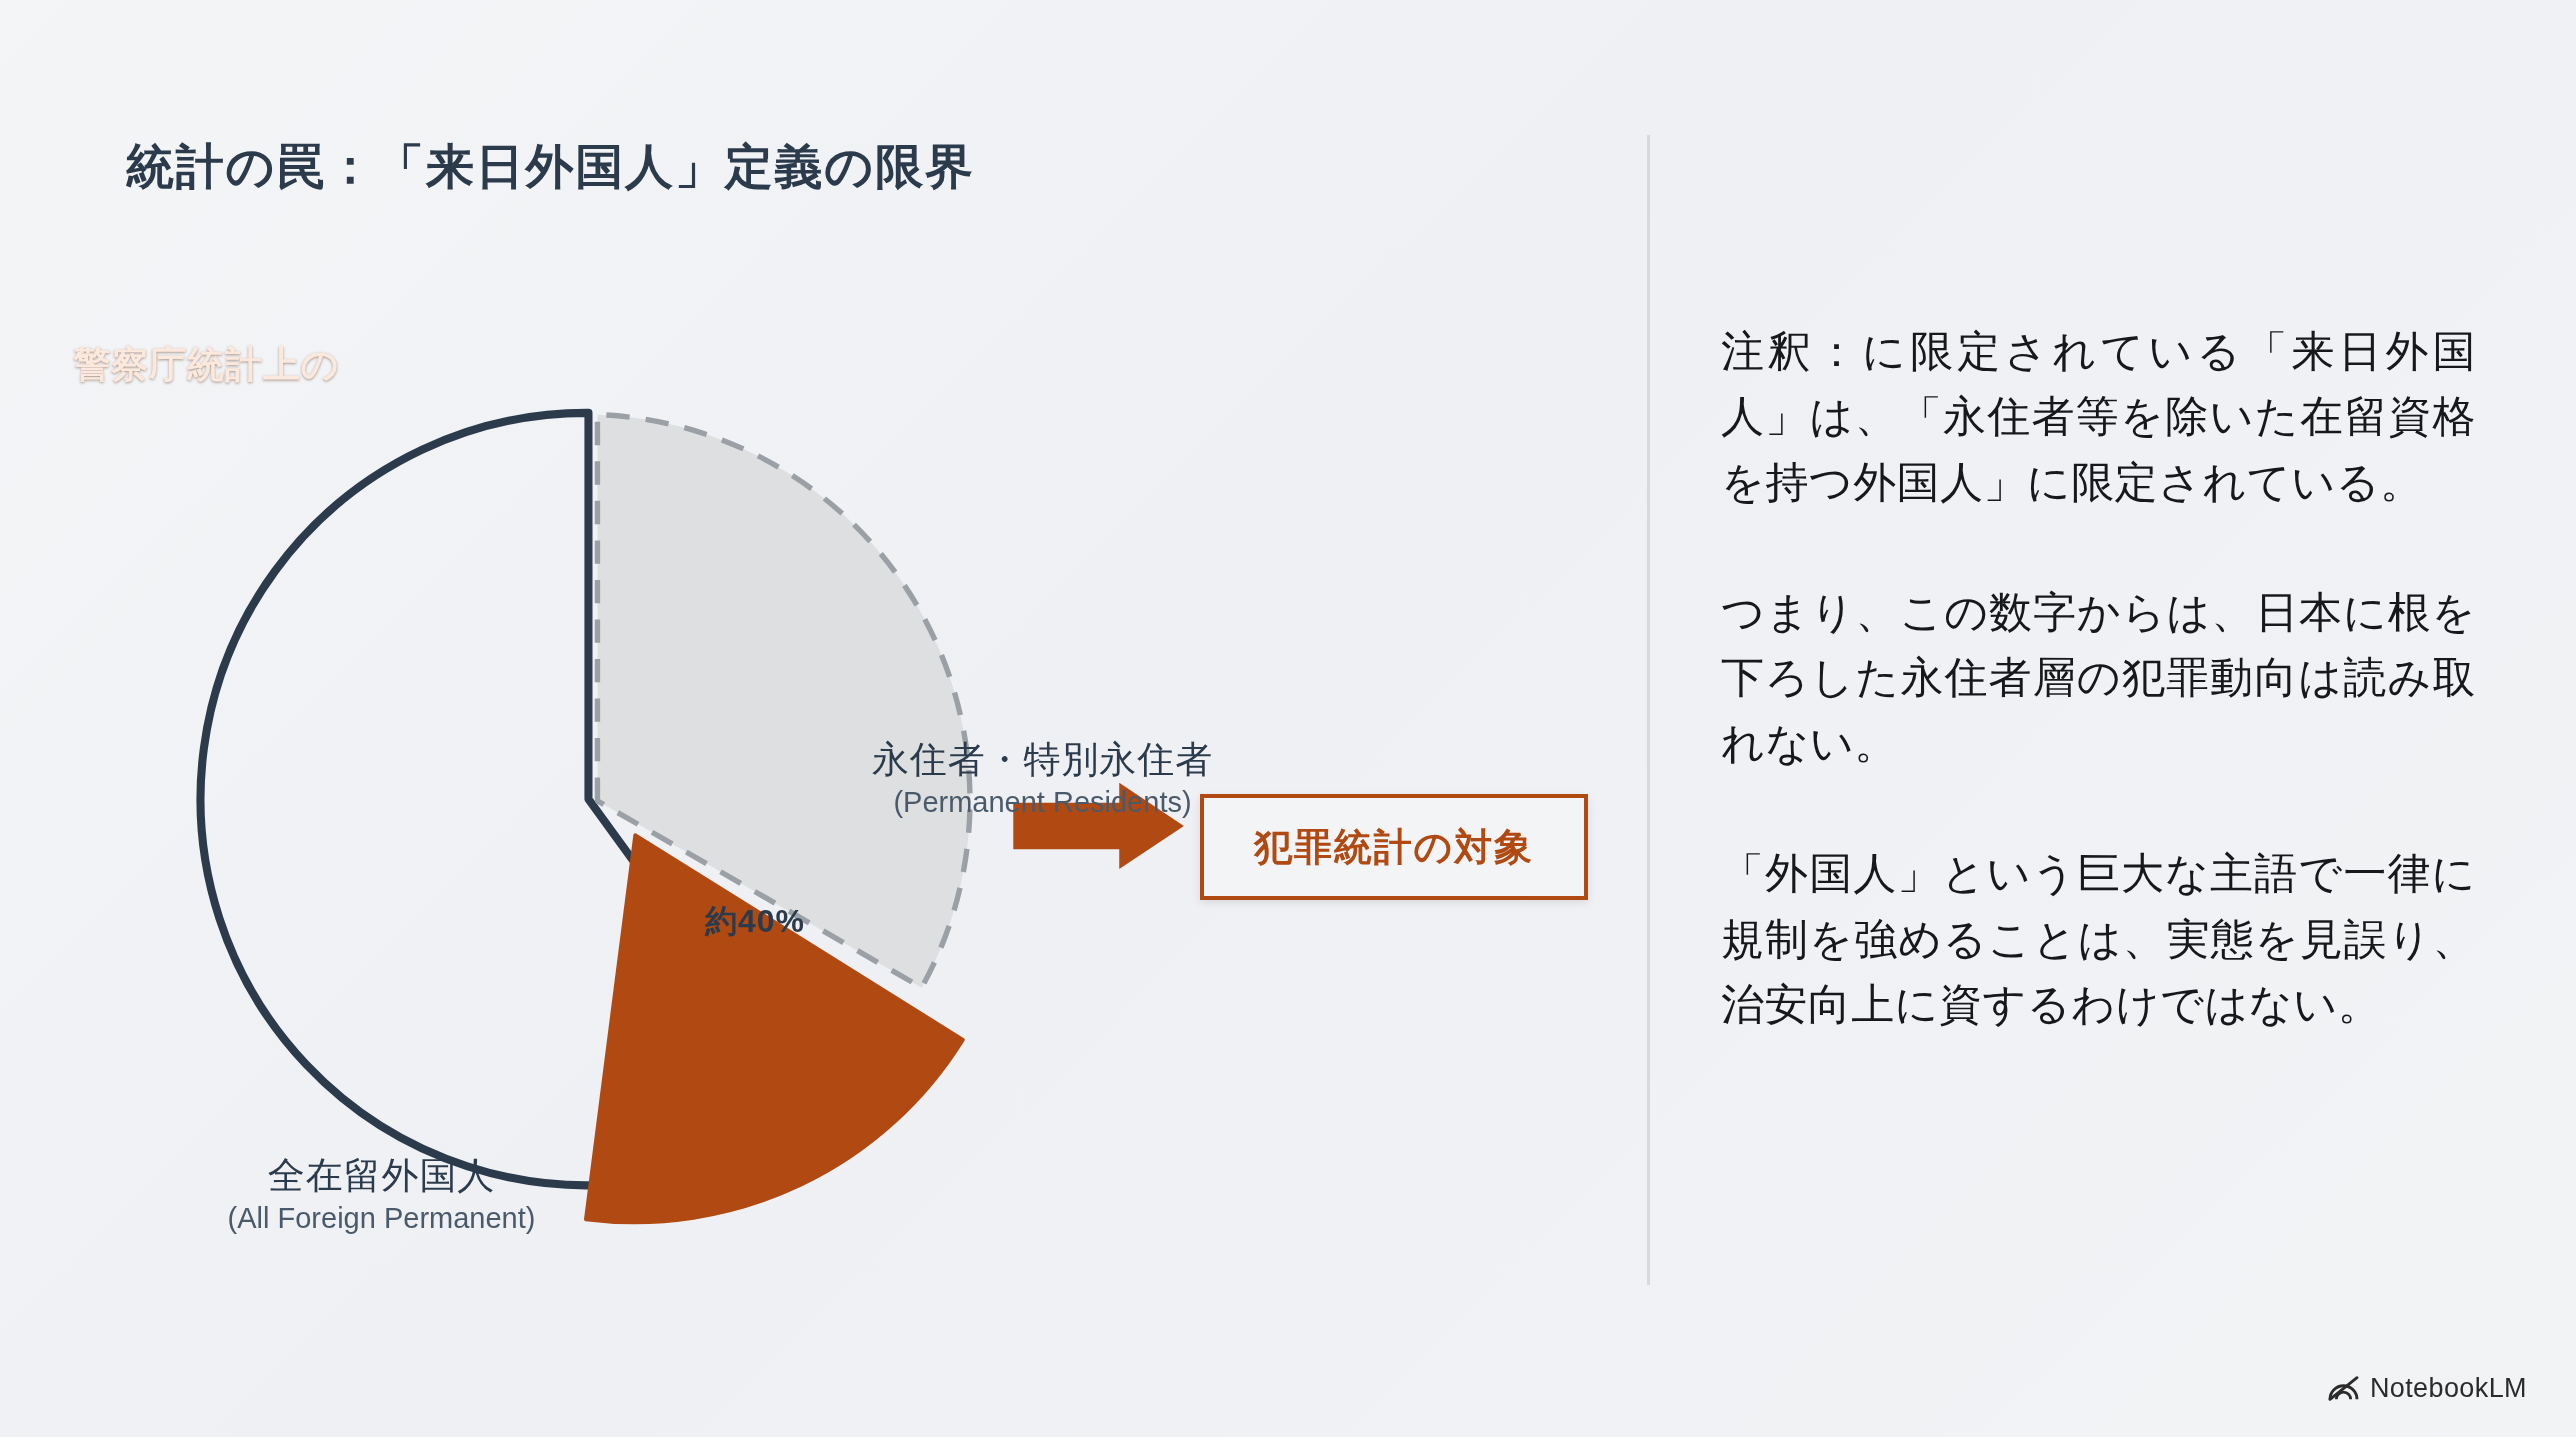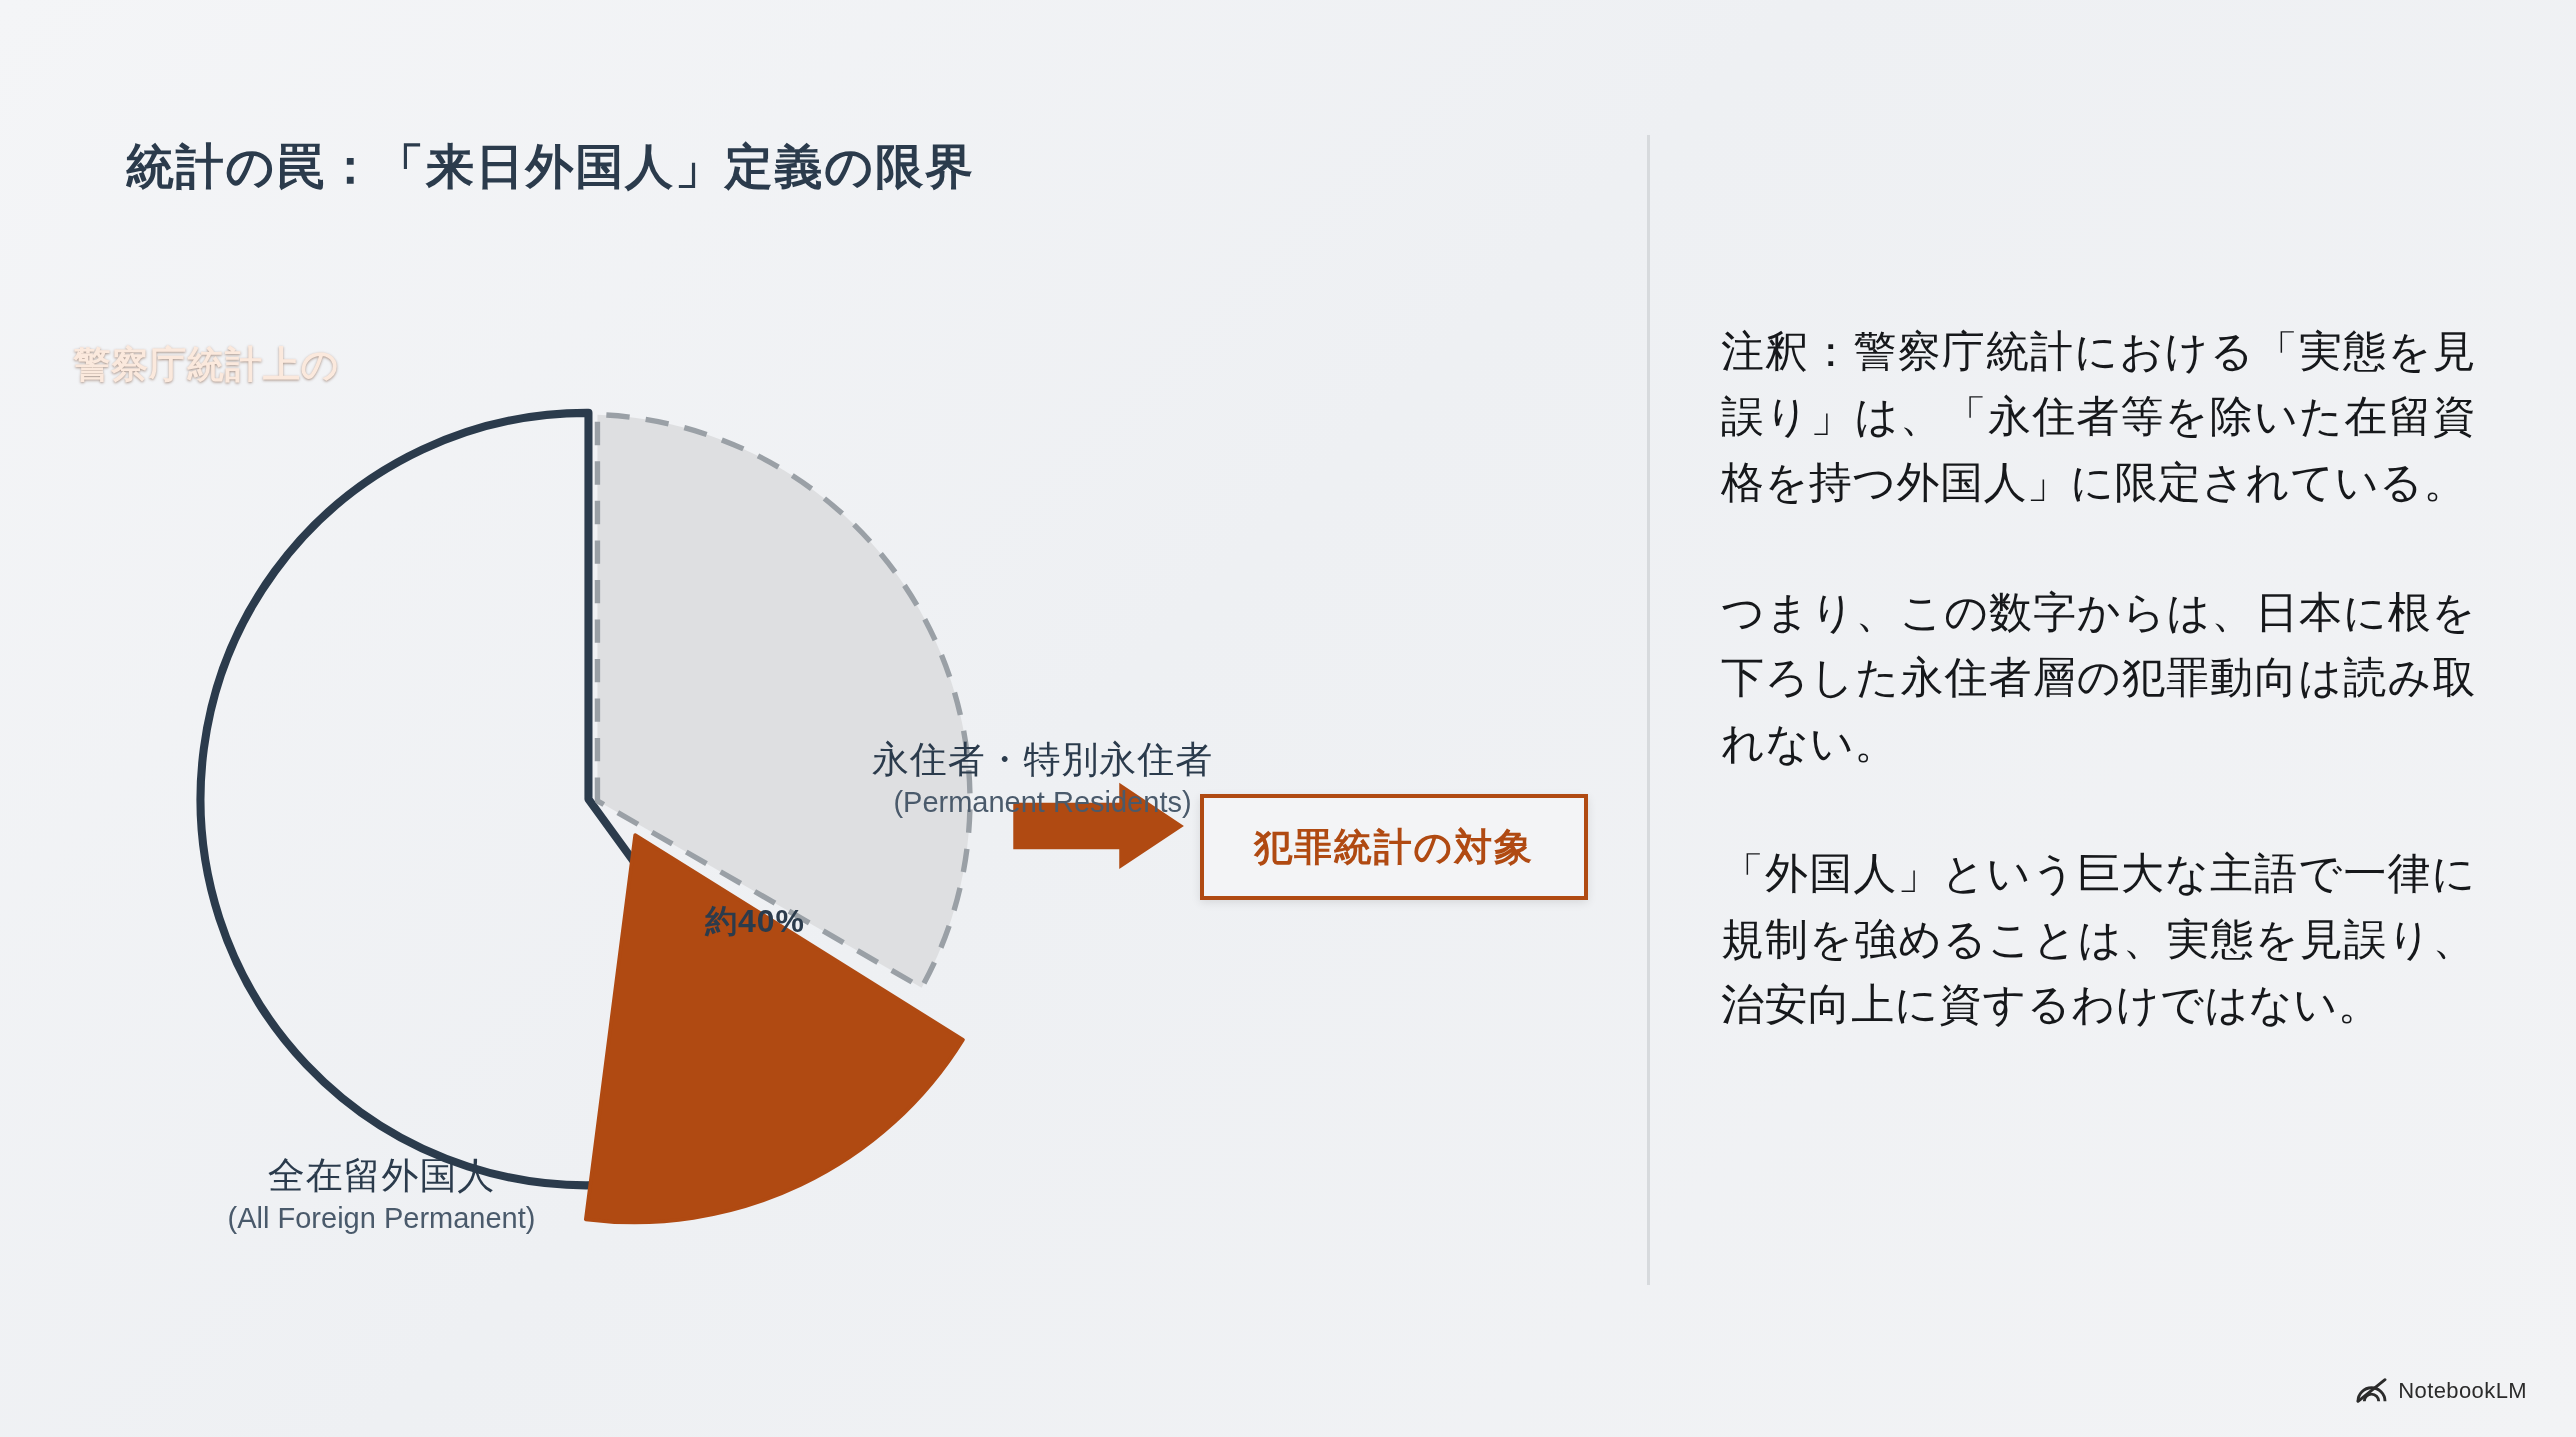--- a/index.html
+++ b/index.html
@@ -153,21 +153,21 @@
   .watermark {
     position: absolute;
     right: 49px;
     bottom: 34px;
     display: flex;
     align-items: center;
     gap: 10.8px;
     color: #2b2b2b;
   }
   .watermark .wm-text {
-    font-size: 22px;
+    font-size: 27px;
     font-weight: 500;
     letter-spacing: 0.4px;
   }
 </style>
 </head>
 <body>
 
 <div class="slide">
 
   <div class="page-title">統計の罠：「来日外国人」定義の限界</div>
@@ -220,21 +220,21 @@
     <div id="label-orange">
       <div>警察庁統計上の</div>
     </div>
   </div>
 
   <div class="callout">
     <span class="callout-text">犯罪統計の対象</span>
   </div>
 
   <div class="notes">
-    <p>注釈：警察庁統計における「実態を見誤り」は、「永住者等を除いた在留資格を持つ外国人」に限定されている。</p>
+    <p>注釈：に限定されている「来日外国人」は、「永住者等を除いた在留資格を持つ外国人」に限定されている。</p>
     <p>つまり、この数字からは、日本に根を下ろした永住者層の犯罪動向は読み取れない。</p>
     <p>「外国人」という巨大な主語で一律に規制を強めることは、実態を見誤り、治安向上に資するわけではない。</p>
   </div>
 
   <div class="watermark">
     <svg width="31" height="27" viewBox="0 0 34 30">
       <path d="M 2 27 A 15 15 0 0 1 32 27" fill="none" stroke="#2b2b2b" stroke-width="3.2"></path>
       <path d="M 9 27 A 8 8 0 0 1 25 27" fill="none" stroke="#2b2b2b" stroke-width="3.2"></path>
       <path d="M 2 27 L 32 3" fill="none" stroke="#2b2b2b" stroke-width="3.2" stroke-linecap="round"></path>
     </svg>

